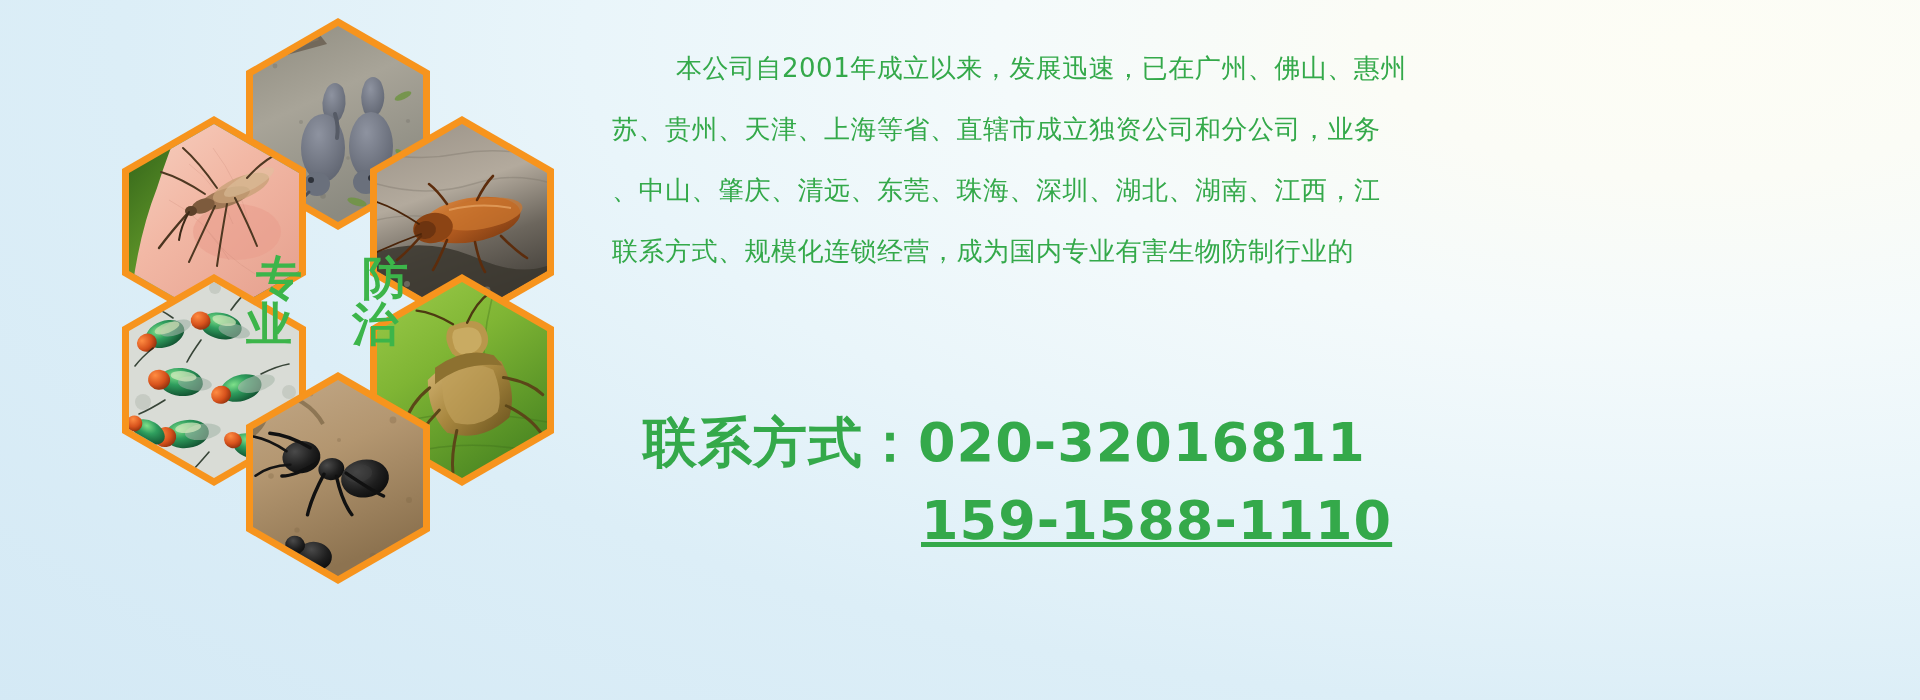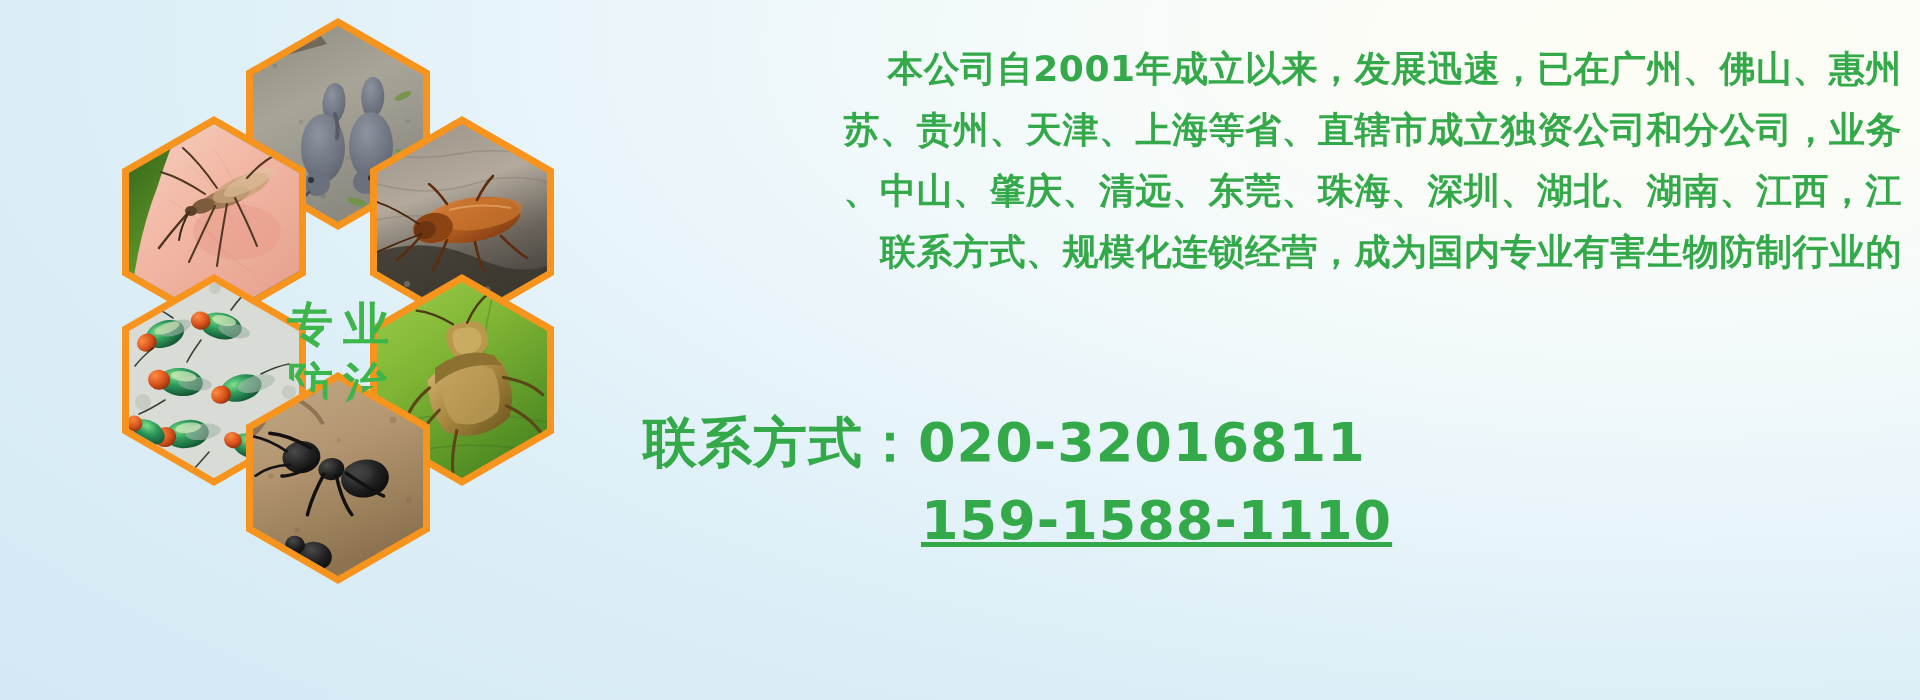--- a/index.html
+++ b/index.html
@@ -45,49 +45,48 @@
   .hex.top        { left:158px; top:24px; }
   .hex.upper-left { left:34px;  top:122px; }
   .hex.upper-right{ left:282px; top:122px; }
   .hex.lower-left { left:34px;  top:280px; }
   .hex.lower-right{ left:282px; top:280px; }
   .hex.bottom     { left:158px; top:378px; }
   .hex.center     { left:158px; top:201px; width:184px; height:212px; background:transparent; }
 
   .hex.center .ctext {
     position:absolute; inset:0;
-    display:flex; flex-direction:column;
+    display:flex; flex-direction:row;
     align-items:center; justify-content:flex-end;
-    gap:14px;
+    gap:28px;
   }
   .hex.center .ctext span {
     font-family:"DejaVu Sans","Liberation Sans",sans-serif;
     font-size:46px;
     font-weight:700;
     color:#3cb54a;
     letter-spacing:10px;
     text-indent:10px;
     line-height:1;
   }
 
   
   #copy {
     position:absolute;
     left:612px; top:38px;
     width:1290px;
   }
   .para-line {
     font-family:"DejaVu Sans","Liberation Sans",sans-serif;
-    font-size:36px;
-    font-weight:700;
+    font-size:26px;
+    font-weight:400;
     color:#34a94a;
     line-height:61px;
     white-space:nowrap;
     letter-spacing:0.5px;
-    text-align:right;
   }
   .para-line.first { text-indent:64px; }
 
   #contact {
     position:absolute;
     left:626px; top:404px;
     width:1290px;
   }
   .contact-line {
     font-family:"DejaVu Sans","Liberation Sans",sans-serif;

